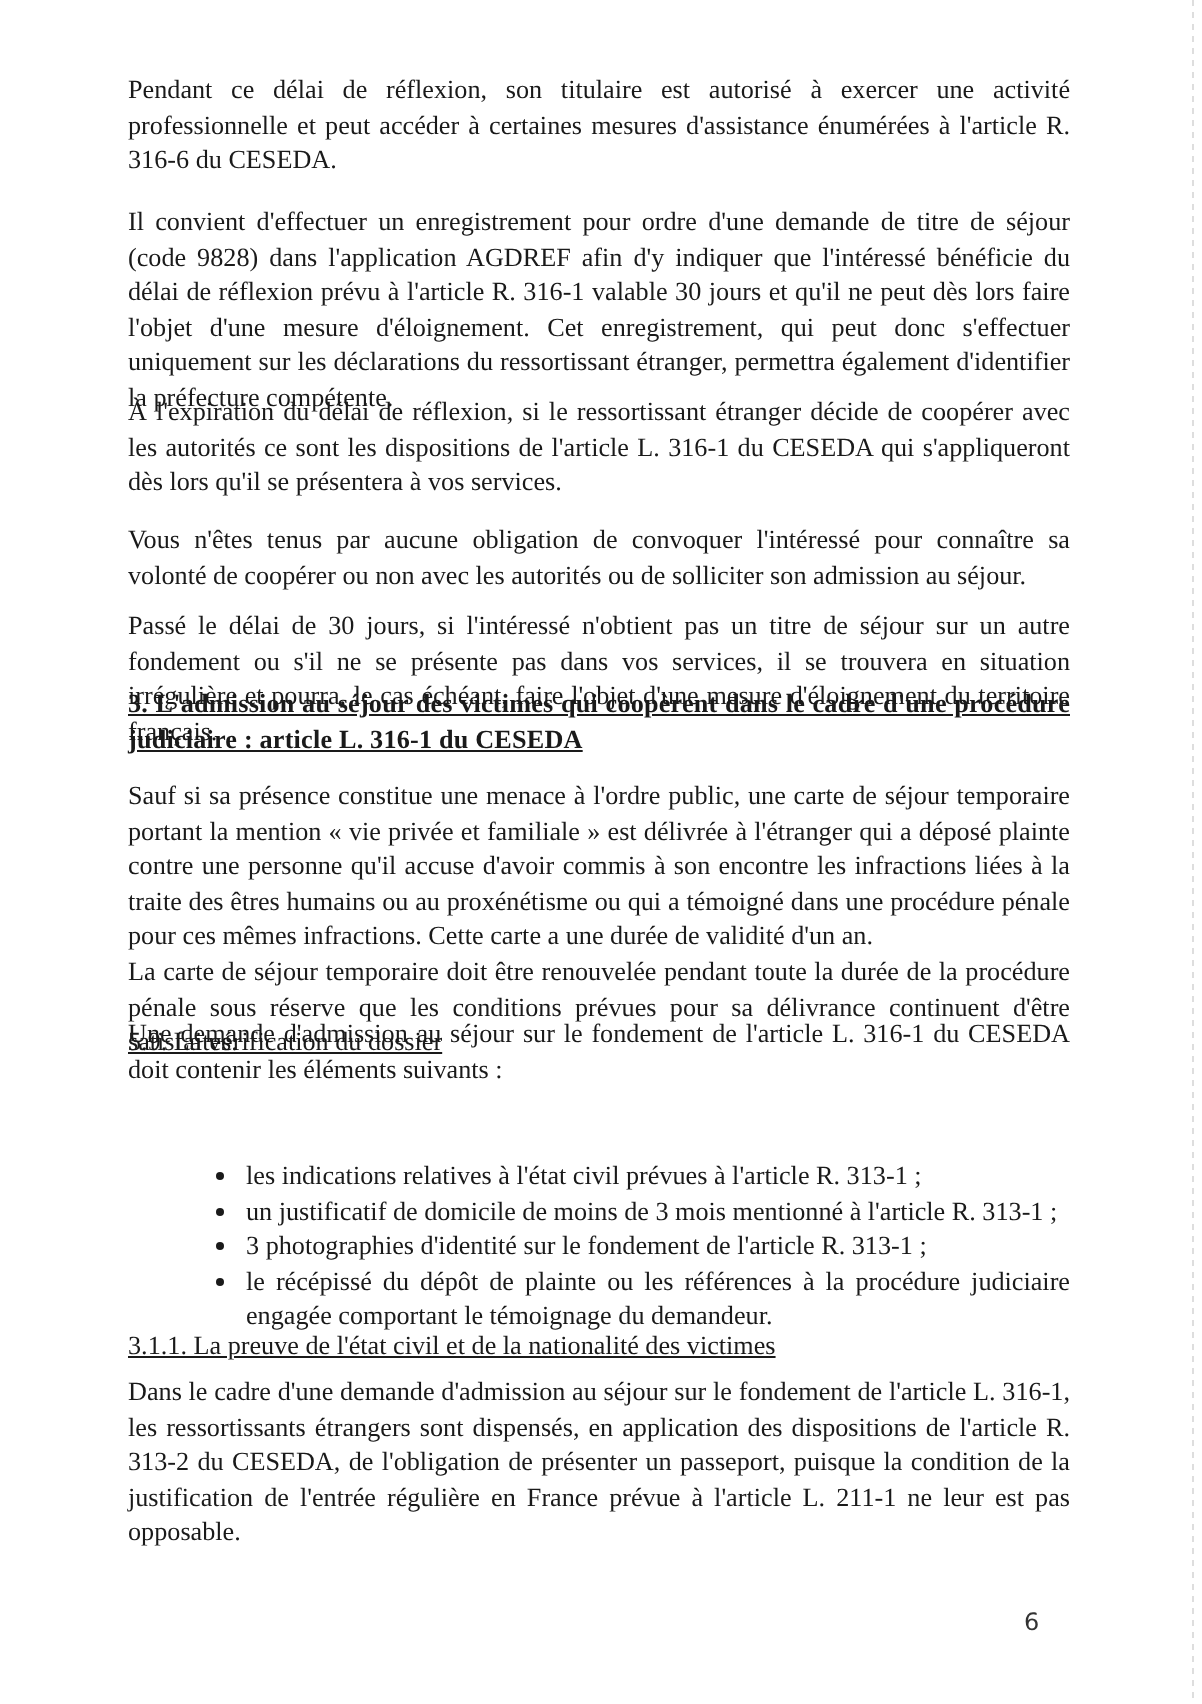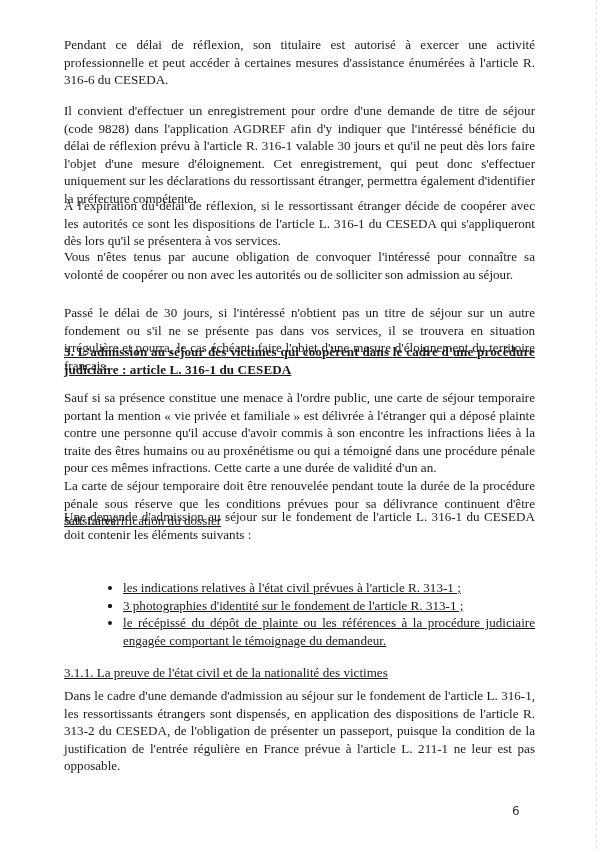--- a/index.html
+++ b/index.html
@@ -7,21 +7,21 @@
   .page {
     position: absolute; left: 0; top: 0; width: 523px; height: 852px; background: #fff;
     font-family: "Liberation Serif", "DejaVu Serif", serif; color: #1a1a1a;
     font-size: 13.1px; line-height: 17.6px;
   }
   .blk { position: absolute; left: 64px; width: 471px; text-align: justify; margin: 0; }
   .blk.left { text-align: left; }
   .head { font-weight: bold; text-decoration: underline; letter-spacing: 0.1px; }
   .subhead { text-decoration: underline; }
   ul.bullets { position: absolute; left: 64px; width: 471px; margin: 0; padding: 0; list-style: none; }
-  ul.bullets li { position: relative; padding-left: 59px; text-align: justify; text-decoration: underline; }
+  ul.bullets li { position: relative; padding-left: 59px; text-align: justify; }
   ul.bullets li .dot {
     position: absolute; left: 44px; top: 7px; width: 4px; height: 4px; border-radius: 50%; background: #1a1a1a;
   }
   .pageno { position: absolute; left: 512px; top: 803px; font-family: "DejaVu Sans", sans-serif; font-size: 12px; color: #333; }
   .artifact {
     position: absolute; left: 596px; top: 0; width: 1px; height: 852px;
     background-image: linear-gradient(to bottom, #c8c8c8 50%, transparent 50%);
     background-size: 1px 6px; opacity: 0.6;
   }
 </style>
@@ -29,37 +29,37 @@
 <body>
 
 <div class="page">
 
   <p class="blk" style="top:36px;">Pendant ce délai de réflexion, son titulaire est autorisé à exercer une activité professionnelle et peut accéder à certaines mesures d'assistance énumérées à l'article R. 316-6 du CESEDA.</p>
 
   <p class="blk" style="top:102px;">Il convient d'effectuer un enregistrement pour ordre d'une demande de titre de séjour (code 9828) dans l'application AGDREF afin d'y indiquer que l'intéressé bénéficie du délai de réflexion prévu à l'article R. 316-1 valable 30 jours et qu'il ne peut dès lors faire l'objet d'une mesure d'éloignement. Cet enregistrement, qui peut donc s'effectuer uniquement sur les déclarations du ressortissant étranger, permettra également d'identifier la préfecture compétente.</p>
 
   <p class="blk" style="top:197px;">À l'expiration du délai de réflexion, si le ressortissant étranger décide de coopérer avec les autorités ce sont les dispositions de l'article L. 316-1 du CESEDA qui s'appliqueront dès lors qu'il se présentera à vos services.</p>
 
-  <p class="blk" style="top:248px;">Vous n'êtes tenus par aucune obligation de convoquer l'intéressé pour connaître sa volonté de coopérer ou non avec les autorités ou de solliciter son admission au séjour.</p>
+  <p class="blk" style="top:261px;">Vous n'êtes tenus par aucune obligation de convoquer l'intéressé pour connaître sa volonté de coopérer ou non avec les autorités ou de solliciter son admission au séjour.</p>
 
   <p class="blk" style="top:291px;margin-top:13px;">Passé le délai de 30 jours, si l'intéressé n'obtient pas un titre de séjour sur un autre fondement ou s'il ne se présente pas dans vos services, il se trouvera en situation irrégulière et pourra, le cas échéant, faire l'objet d'une mesure d'éloignement du territoire français.</p>
 
   <p class="blk head" style="top:343px;">3. L'admission au séjour des victimes qui coopèrent dans le cadre d'une procédure judiciaire : article L. 316-1 du CESEDA</p>
 
   <p class="blk" style="top:389px;">Sauf si sa présence constitue une menace à l'ordre public, une carte de séjour temporaire portant la mention « vie privée et familiale » est délivrée à l'étranger qui a déposé plainte contre une personne qu'il accuse d'avoir commis à son encontre les infractions liées à la traite des êtres humains ou au proxénétisme ou qui a témoigné dans une procédure pénale pour ces mêmes infractions. Cette carte a une durée de validité d'un an.</p>
 
   <p class="blk" style="top:477px;">La carte de séjour temporaire doit être renouvelée pendant toute la durée de la procédure pénale sous réserve que les conditions prévues pour sa délivrance continuent d'être satisfaites.</p>
 
   <p class="blk left subhead" style="top:512px;">5.9. La vérification du dossier</p>
 
   <p class="blk" style="top:508px;">Une demande d'admission au séjour sur le fondement de l'article L. 316-1 du CESEDA doit contenir les éléments suivants :</p>
 
   <ul class="bullets" style="top:579px;">
     <li><span class="dot"></span><span>les indications relatives à l'état civil prévues à l'article R. 313-1 ;</span></li>
-    <li><span class="dot"></span></li>
+    <li><span class="dot"></span><span>un justificatif de domicile de moins de 3 mois mentionné à l'article R. 313-1 ;</span></li>
     <li><span class="dot"></span><span>3 photographies d'identité sur le fondement de l'article R. 313-1 ;</span></li>
     <li><span class="dot"></span><span>le récépissé du dépôt de plainte ou les références à la procédure judiciaire engagée comportant le témoignage du demandeur.</span></li>
   </ul>
 
   <p class="blk left subhead" style="top:664px;">3.1.1. La preuve de l'état civil et de la nationalité des victimes</p>
 
   <p class="blk" style="top:687px;">Dans le cadre d'une demande d'admission au séjour sur le fondement de l'article L. 316-1, les ressortissants étrangers sont dispensés, en application des dispositions de l'article R. 313-2 du CESEDA, de l'obligation de présenter un passeport, puisque la condition de la justification de l'entrée régulière en France prévue à l'article L. 211-1 ne leur est pas opposable.</p>
 
   <div class="pageno">6</div>
 

